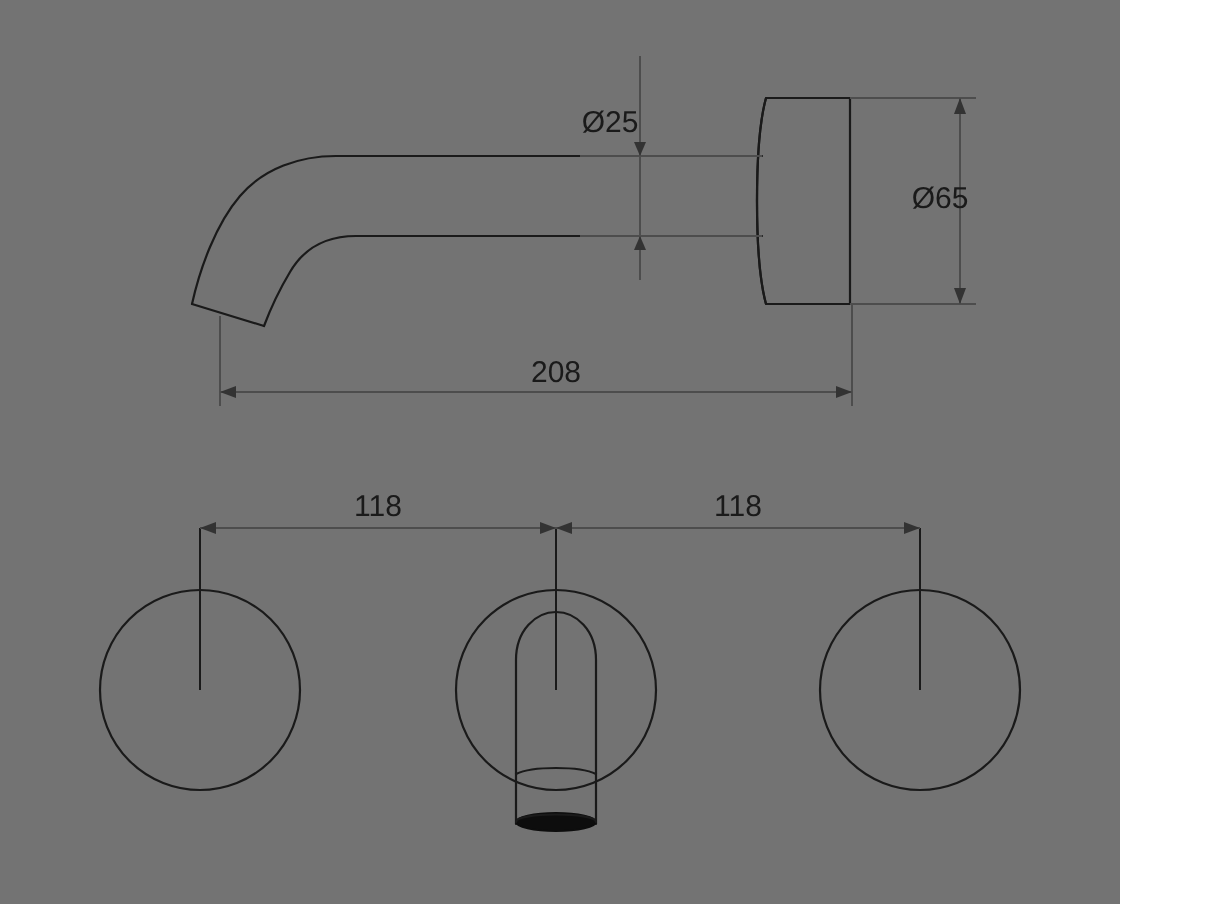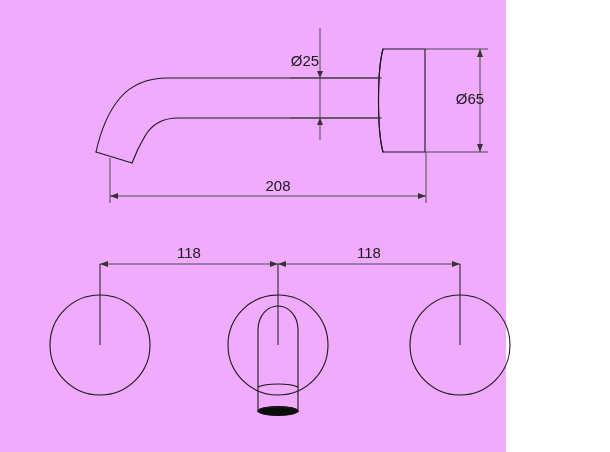--- a/index.html
+++ b/index.html
@@ -8,23 +8,23 @@
     background: #ffffff;
   }
   body {
     width: 610px;
     height: 452px;
     font-family: "Liberation Sans", sans-serif;
     overflow: hidden;
   }
   #drawing-root {
     position: relative;
-    width: 506px;
+    width: 560px;
     height: 452px;
-    background: #f0abfc;
+    background: #737373;
   }
   svg.cad {
     display: block;
     width: 610px;
     height: 452px;
   }
   .obj-line {
     fill: none;
     stroke: #1a1a1a;
     stroke-width: 1.1;

